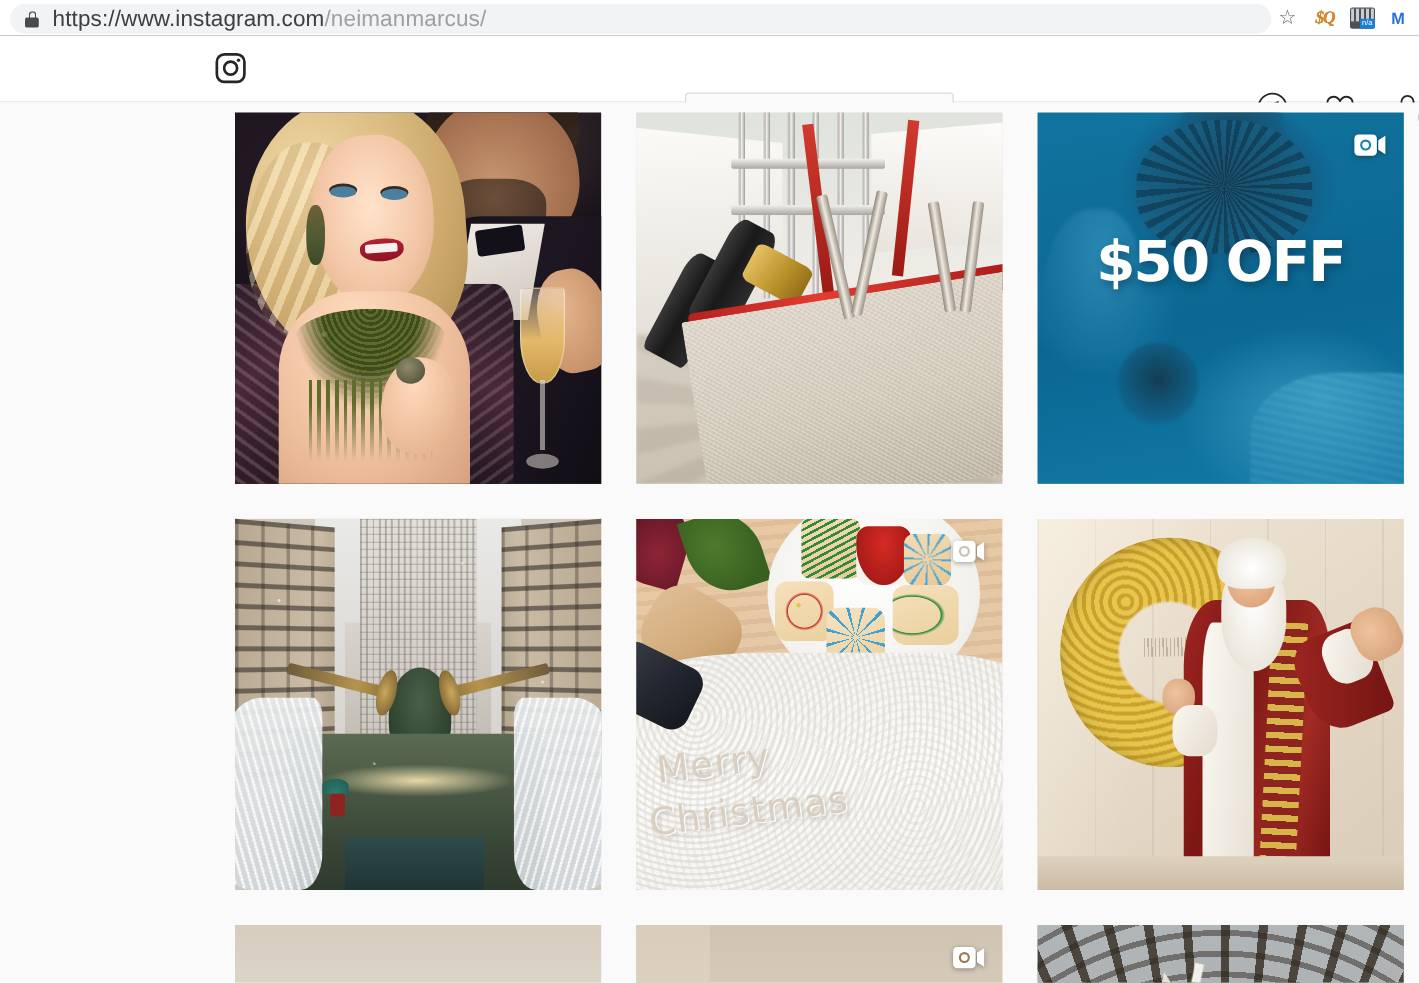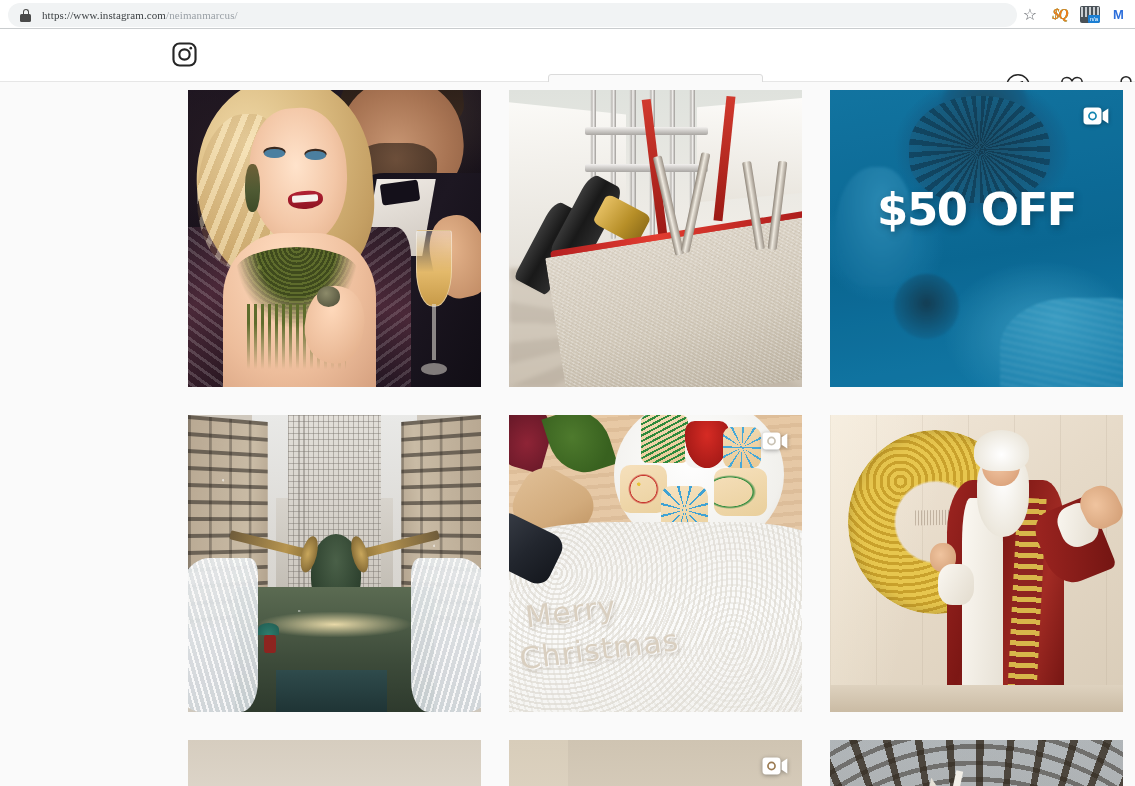--- a/index.html
+++ b/index.html
@@ -31,22 +31,22 @@
     position: absolute; bottom: 0; left: 0;
     width: 11px; height: 8px; background: #4a4a4a; border-radius: 1.5px;
   }
   .lock-icon .shackle {
     position: absolute; top: 0; left: 2.5px;
     width: 6px; height: 6px;
     border: 1.7px solid #4a4a4a; border-bottom: none;
     border-radius: 3px 3px 0 0;
   }
   #url-text {
-    font-size: 11px; color: #9aa0a6; letter-spacing: 0.1px;
-    white-space: nowrap; font-family: Liberation Serif, serif;
+    font-size: 18px; color: #9aa0a6; letter-spacing: 0.1px;
+    white-space: nowrap; font-family: Liberation Sans, sans-serif;
   }
   #url-text .strong { color: #3c4043; }
 
   #chrome-actions {
     position: absolute; right: 0; top: 0; height: 29px;
     display: flex; align-items: center;
   }
   .chrome-btn {
     width: 30px; height: 29px;
     display: flex; align-items: center; justify-content: center;

